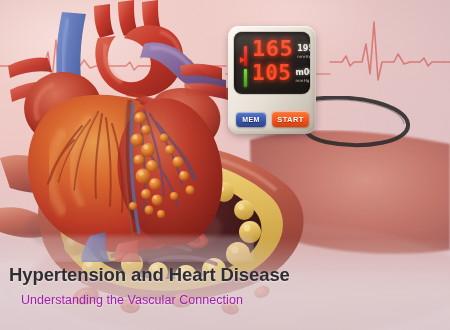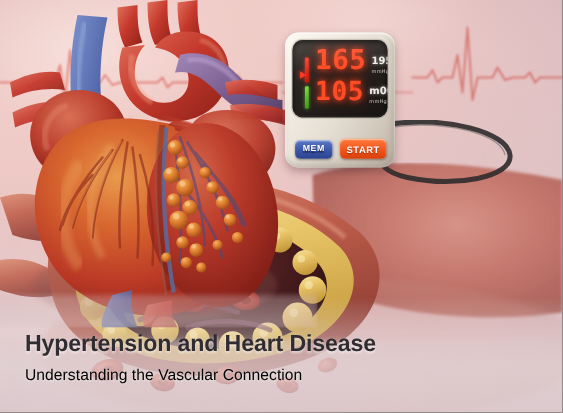--- a/index.html
+++ b/index.html
@@ -129,29 +129,29 @@
     box-shadow:inset 0 1px 1px rgba(255,255,255,.55), 0 1px 2px rgba(60,26,10,.45);
     text-shadow:0 1px 1px rgba(120,40,10,.75);
   }
 
   
   .text-scrim{
     position:absolute;left:0;bottom:0;width:450px;height:92px;
     background:linear-gradient(180deg,rgba(238,228,228,0) 0%,rgba(235,226,228,.34) 30%,rgba(232,224,226,.52) 60%,rgba(228,220,224,.46) 100%);
     pointer-events:none;
   }
-  .titles{position:absolute;left:20px;bottom:22px;width:300px;}
+  .titles{position:absolute;left:9px;bottom:22px;width:300px;}
   .p-title{
     margin:0;font-size:18.5px;line-height:22px;font-weight:700;
     color:#2f2d31;letter-spacing:-.1px;
     text-shadow:0 1px 2px rgba(255,255,255,.55);
   }
   .p-sub{
-    margin:7px 0 0 0;font-size:12.5px;line-height:15px;font-weight:400;
-    color:#000000;letter-spacing:.05px;
+    margin:7px 0 0 12px;font-size:12.5px;line-height:15px;font-weight:400;
+    color:#a21caf;letter-spacing:.05px;
     text-shadow:0 1px 2px rgba(255,255,255,.5);
   }
 </style>
 </head>
 <body>
 
 <div id="poster">
 
   <div class="bg-base"></div>
   <div class="bg-mottle"></div>

